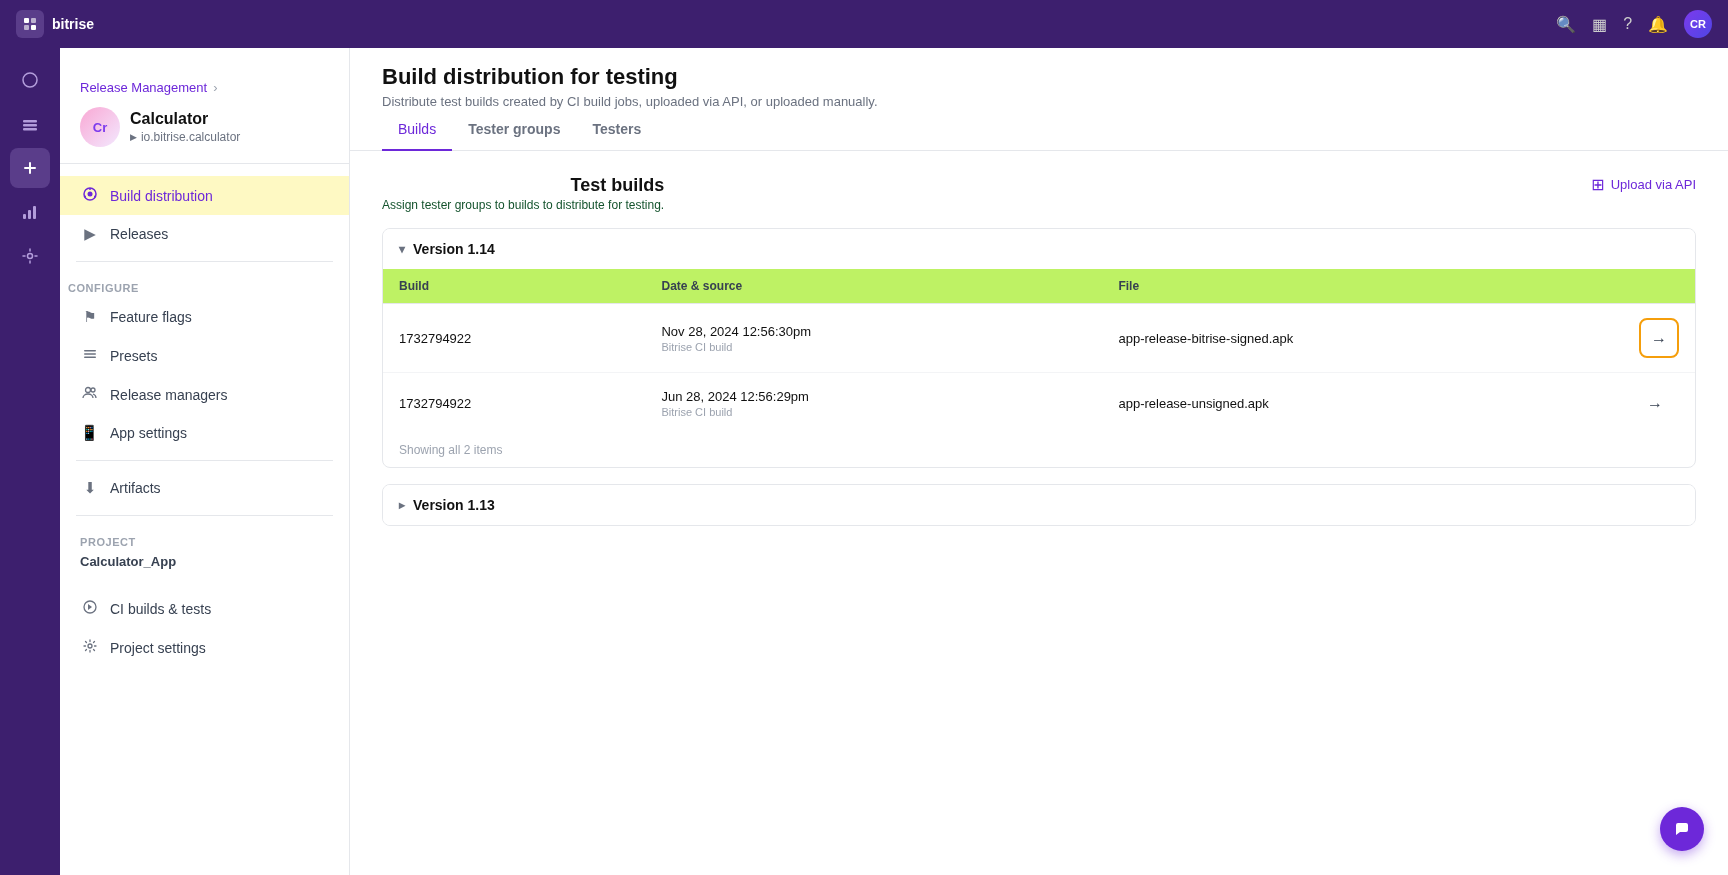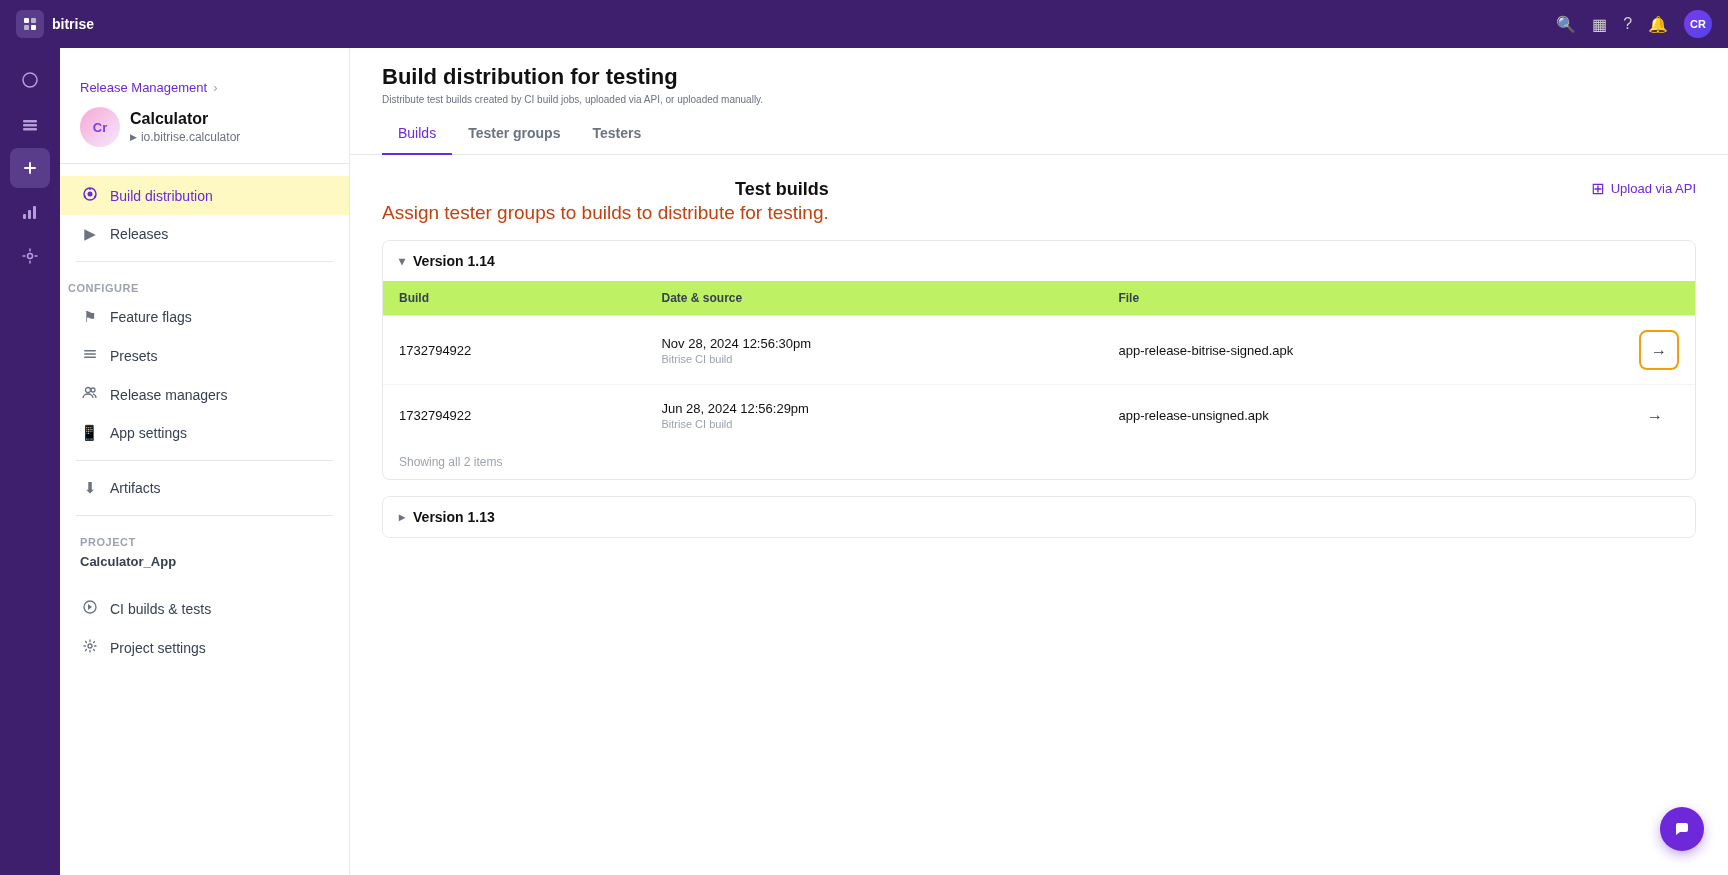--- a/index.html
+++ b/index.html
@@ -61,33 +61,33 @@
     
     .main-content { flex: 1; padding-top: 48px; overflow-y: auto; background: #fff; }
     .content-inner { padding: 0; }
 
     
     .breadcrumb { padding: 16px 32px 0; display: flex; align-items: center; gap: 6px; font-size: 13px; color: #6d28d9; }
 
     
     .page-header { padding: 16px 32px 0; }
     .page-title { font-size: 22px; font-weight: 700; color: #111; margin-bottom: 4px; }
-    .page-subtitle { font-size: 10px; color: #6b7280; margin-bottom: 8px; }
+    .page-subtitle { font-size: 13px; color: #6b7280; margin-bottom: 0; }
 
     
     .tabs { display: flex; gap: 0; padding: 0 32px; border-bottom: 1px solid #e5e7eb; margin-bottom: 0; }
     .tab-item { padding: 12px 16px; font-size: 14px; color: #6b7280; cursor: pointer; border-bottom: 2px solid transparent; margin-bottom: -1px; font-weight: bold; }
     .tab-item.active { color: #6d28d9; border-bottom-color: #6d28d9; font-weight: 500; }
 
     
     .content-area { padding: 24px 32px; }
 
     .section-header { display: flex; align-items: flex-start; justify-content: space-between; margin-bottom: 16px; text-align: right; }
     .section-title { font-size: 18px; font-weight: 700; color: #111; }
-    .section-desc { font-size: 19px; color: #c2410c; margin-top: 2px; }
+    .section-desc { font-size: 12px; color: #14532d; margin-top: 2px; }
 
     .upload-btn { display: flex; align-items: center; gap: 6px; color: #6d28d9; font-size: 13px; font-weight: 500; cursor: pointer; }
 
     
     .version-group { margin-bottom: 16px; border: 1px solid #e5e7eb; border-radius: 8px; overflow: hidden; }
     .version-header { display: flex; align-items: center; gap: 8px; padding: 12px 16px; cursor: pointer; background: #fff; font-size: 14px; font-weight: 600; color: #111; }
     .version-chevron { font-size: 12px; color: #6b7280; }
 
     
     .builds-table { width: 100%; border-collapse: collapse; }

